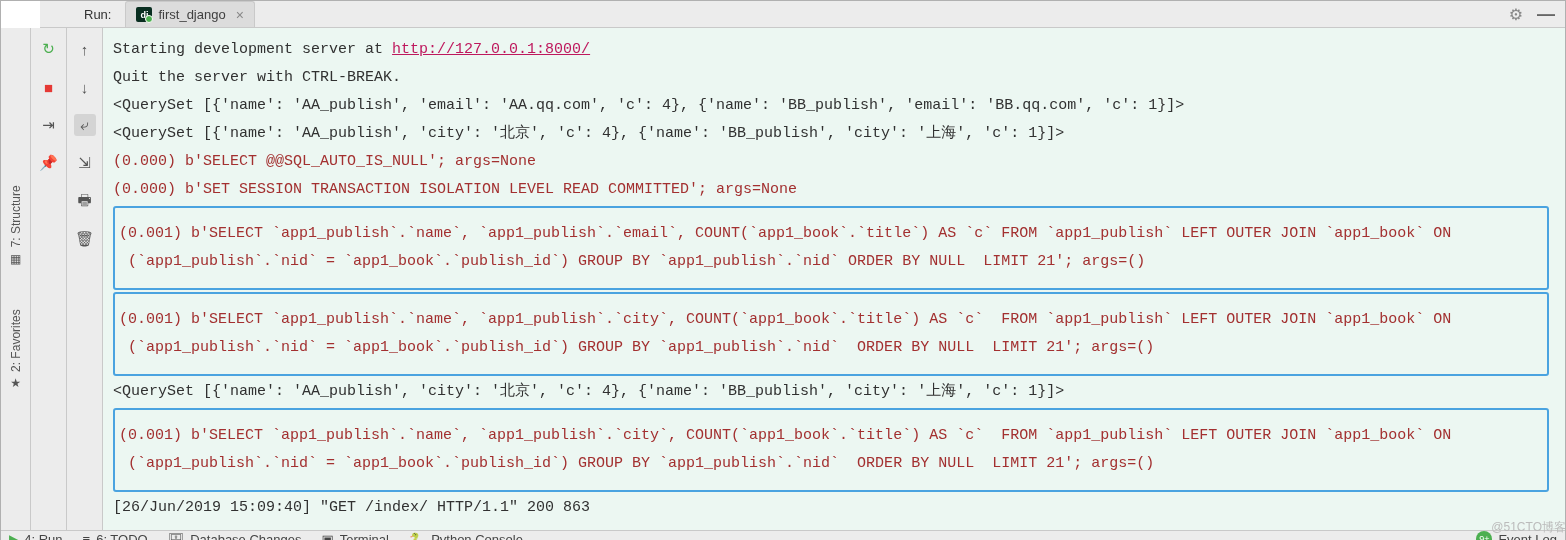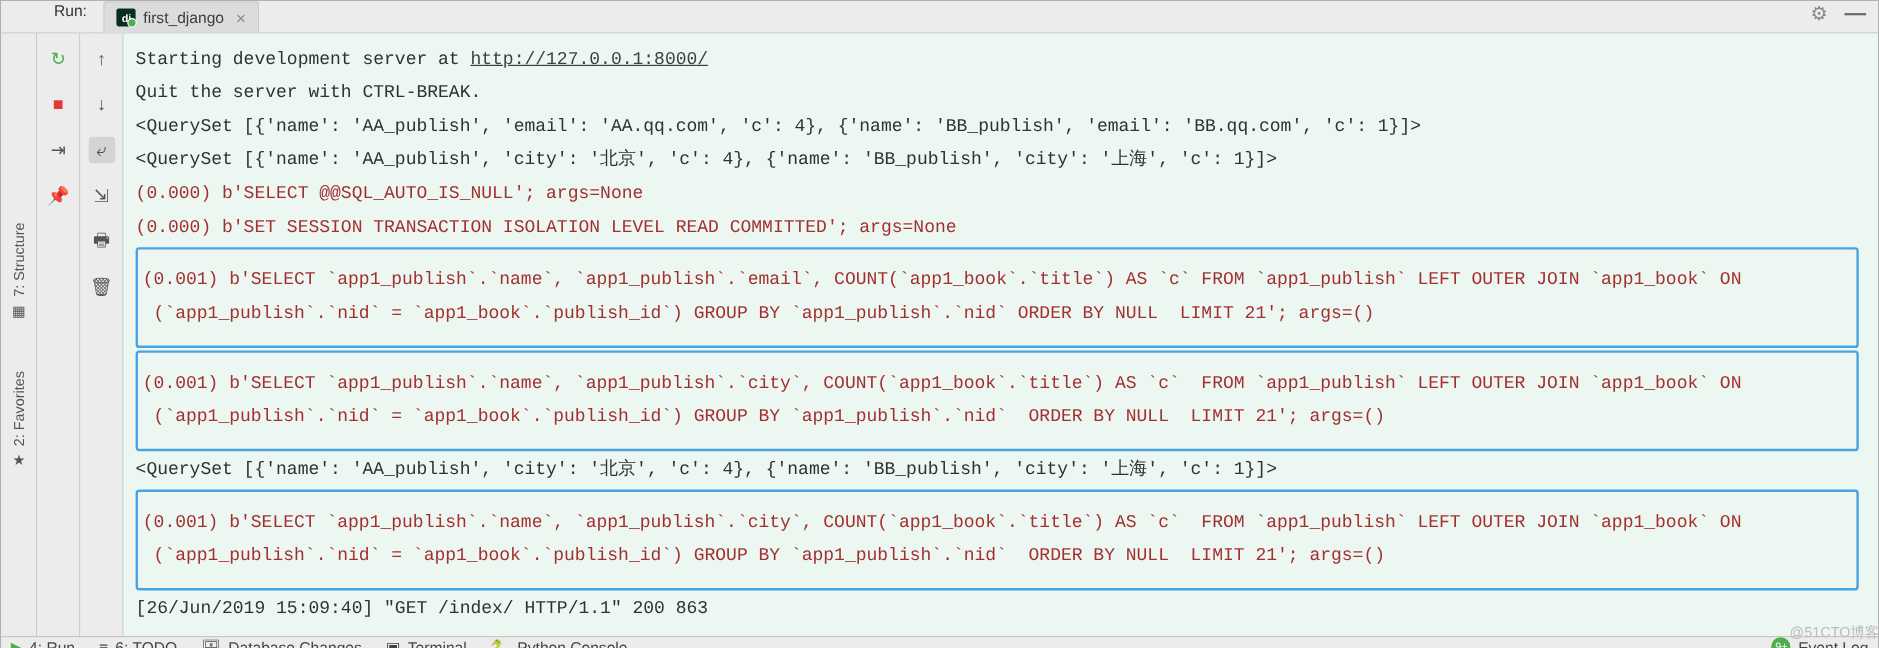--- a/index.html
+++ b/index.html
@@ -11,23 +11,24 @@
   height: 540px;
   overflow: hidden;
   position: relative;
 }
 .frame { border: 1px solid #b0b0b0; width: 100%; height: 100%; display: flex; flex-direction: column; }
 .header-row {
   height: 30px;
   background: #ececec;
   border-bottom: 1px solid #c9c9c9;
   display: flex;
-  align-items: flex-start;
+  align-items: center;
   padding-left: 44px;
   position: relative;
+  margin-left: 39px;
 }
 .run-label { font-weight: 400; color: #333; margin-right: 14px; }
 .tab {
   background: #dcdcdc;
   border: 1px solid #c9c9c9;
   border-bottom: none;
   height: 26px;
   display: flex;
   align-items: center;
   padding: 0 10px;
@@ -91,21 +92,21 @@
   flex: 1;
   background: #ecf7f2;
   font-family: "Consolas", "Courier New", monospace;
   font-size: 15px;
   line-height: 28px;
   padding: 8px 10px;
   color: #313131;
   overflow: hidden;
   white-space: pre;
 }
-.console a { color: #404040; text-decoration: underline; }
+.console a { color: #be185d; text-decoration: underline; }
 .qred { color: #a33030; }
 .sql-box {
   border: 2px solid #4aa3e0;
   border-radius: 3px;
   margin: 2px 6px 2px 0;
   padding: 12px 4px;
   line-height: 28px;
 }
 .http-log { color: #313131; }
 

